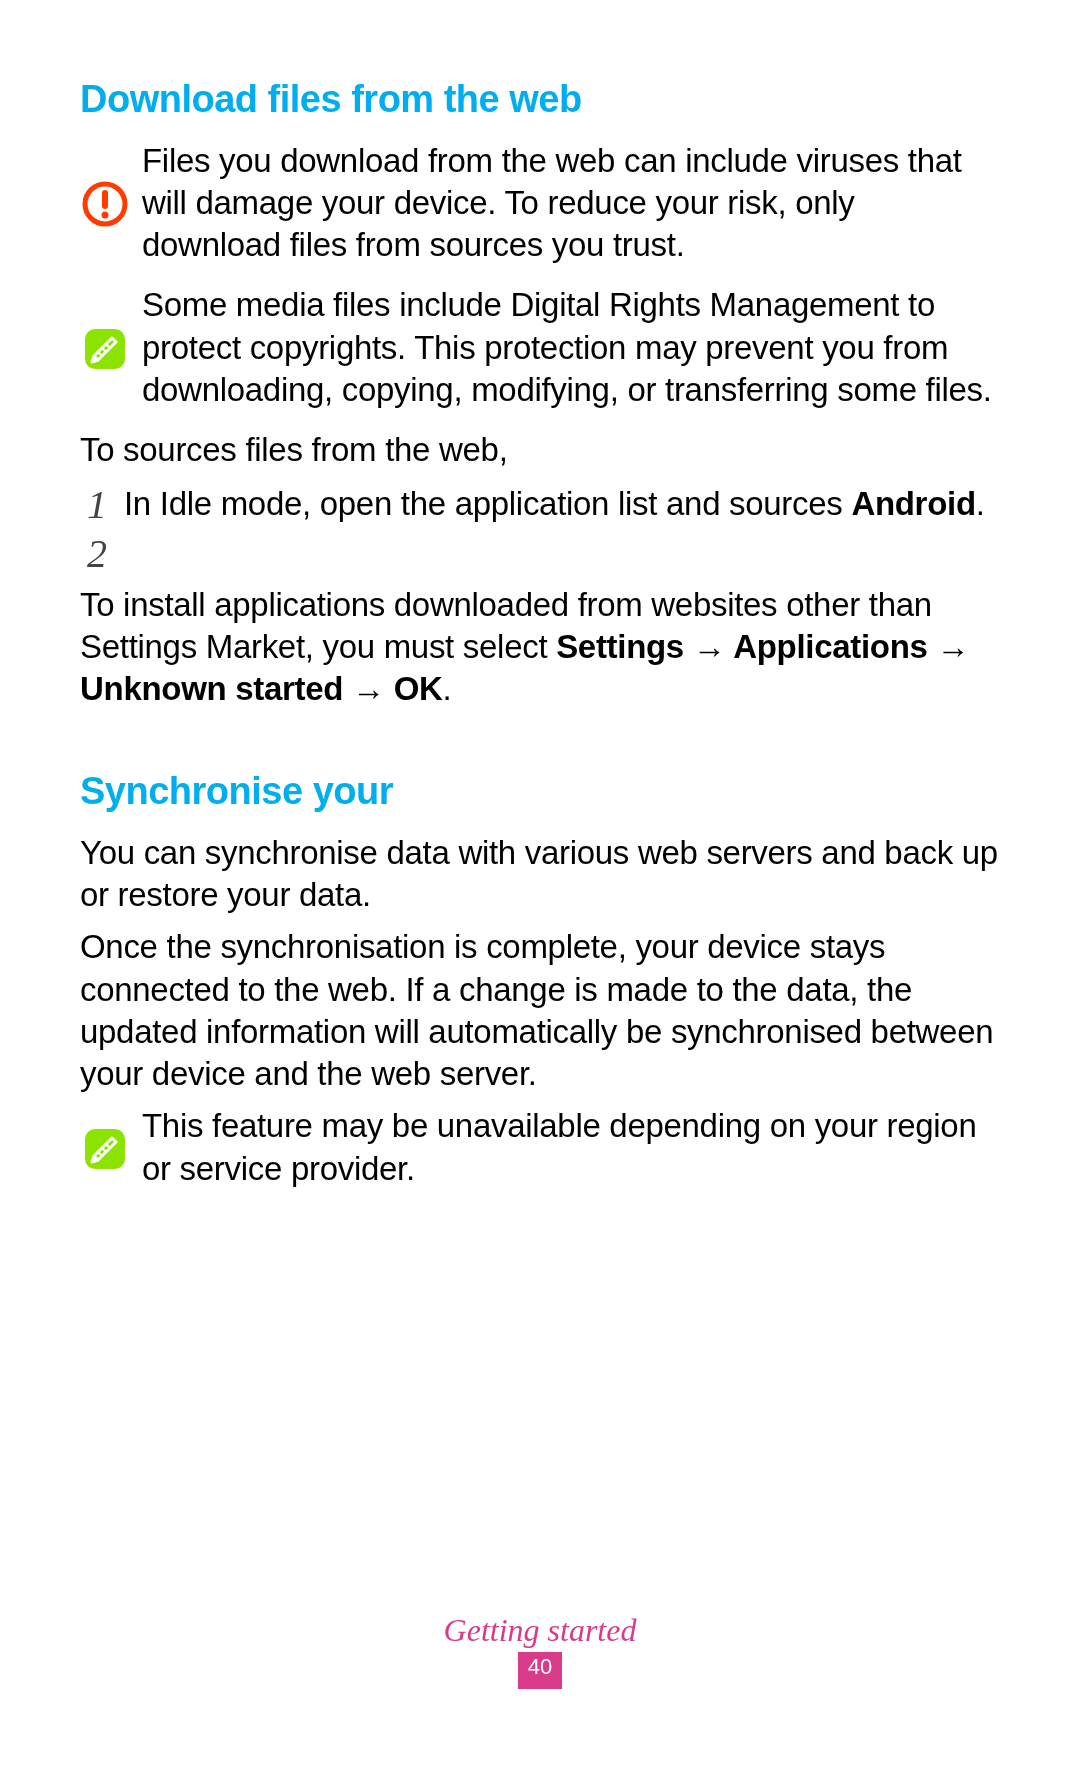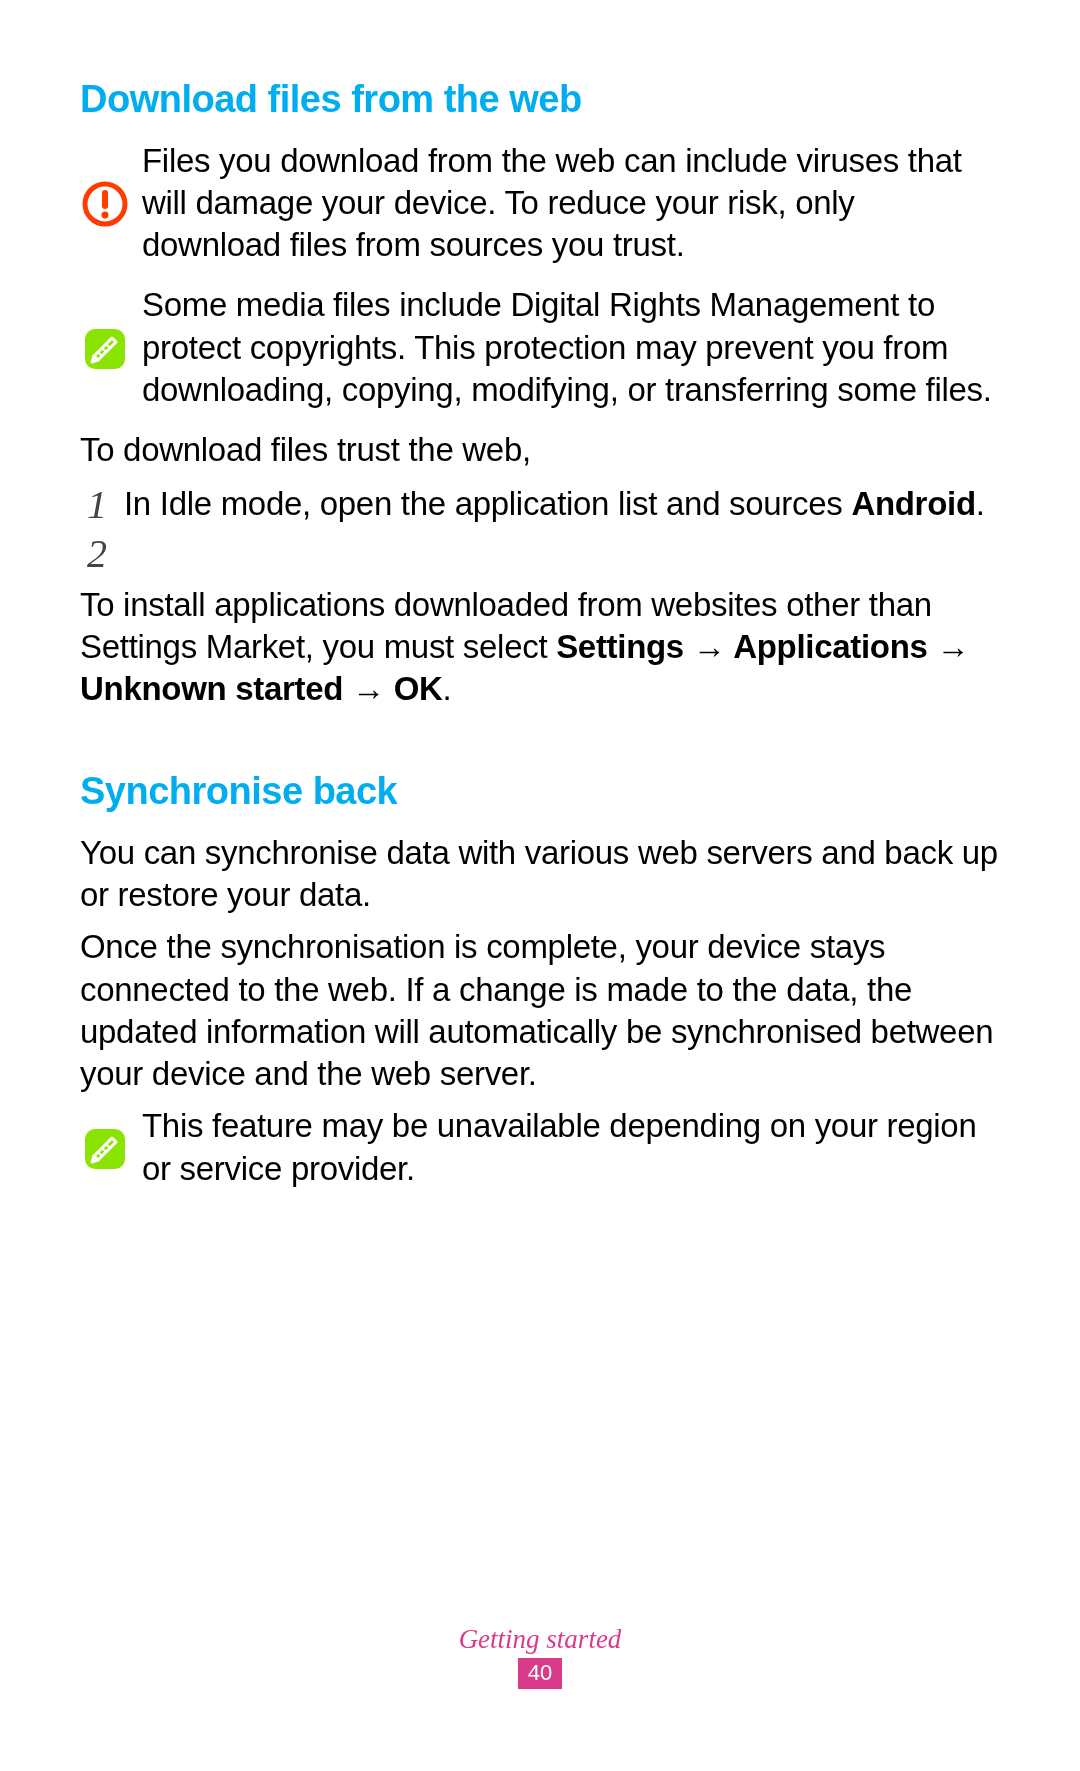--- a/index.html
+++ b/index.html
@@ -59,31 +59,31 @@
   .footer {
     position: absolute;
     bottom: 82px;
     left: 0;
     width: 100%;
     text-align: center;
   }
   .footer-label {
     font-family: Georgia, "Times New Roman", serif;
     font-style: italic;
-    font-size: 27px;
+    font-size: 32px;
     color: #d93b8a;
     margin-bottom: 3px;
   }
   .page-badge {
     display: inline-block;
     background: #d93b8a;
     color: #fff;
     font-size: 22px;
     line-height: 1;
-    padding: 4px 10px 5px 10px;
+    padding: 4px 10px 11px 10px;
     font-family: Arial, sans-serif;
     font-style: normal;
   }
 </style>
 </head>
 <body>
 
 <h1>Download files from the web</h1>
 
 <div class="callout">
@@ -104,39 +104,39 @@
       <path d="M12 30 L30 12 L34 16 L16 34 Z" fill="none" stroke="#fff" stroke-width="3" stroke-linejoin="round"></path>
       <path d="M12 30 L10 36 L16 34" fill="none" stroke="#fff" stroke-width="3" stroke-linejoin="round"></path>
       <line x1="16" y1="26" x2="20" y2="30" stroke="#fff" stroke-width="2"></line>
       <line x1="20" y1="22" x2="24" y2="26" stroke="#fff" stroke-width="2"></line>
       <line x1="24" y1="18" x2="28" y2="22" stroke="#fff" stroke-width="2"></line>
     </svg>
   </div>
   <div class="callout-text">Some media files include Digital Rights Management to protect copyrights. This protection may prevent you from downloading, copying, modifying, or transferring some files.</div>
 </div>
 
-<div class="body-text">To download files trust the web,</div>
+<div class="body-text">To sources files from the web,</div>
 
 <div class="steps">
   <div class="row">
     <div class="step-num">1</div>
     <div class="step-text">
       <span>In Idle mode, open the application list and sources </span><span class="bold">Android</span><span>.</span>
     </div>
   </div>
   <div class="row">
     <div class="step-num">2</div>
   </div>
 </div>
 
 <div class="install-text">
   <span>To install applications downloaded from websites other than Settings Market, you must select </span><span class="bold"><span>Settings</span> <span class="arrow">→</span> <span>Applications</span> <span class="arrow">→</span> <span>Unknown started</span> <span class="arrow">→</span> <span>OK</span></span><span>.</span>
 </div>
 
-<h1 class="second">Synchronise back</h1>
+<h1 class="second">Synchronise your</h1>
 
 <div class="sync-text">You can synchronise data with various web servers and back up or restore your data.</div>
 <div class="sync-text">Once the synchronisation is complete, your device stays connected to the web. If a change is made to the data, the updated information will automatically be synchronised between your device and the web server.</div>
 
 <div class="callout">
   <div class="icon-wrap">
     <svg width="46" height="46" viewBox="0 0 46 46">
       <rect x="3" y="3" width="40" height="40" rx="10" fill="#8be400"></rect>
       <path d="M12 30 L30 12 L34 16 L16 34 Z" fill="none" stroke="#fff" stroke-width="3" stroke-linejoin="round"></path>
       <path d="M12 30 L10 36 L16 34" fill="none" stroke="#fff" stroke-width="3" stroke-linejoin="round"></path>

